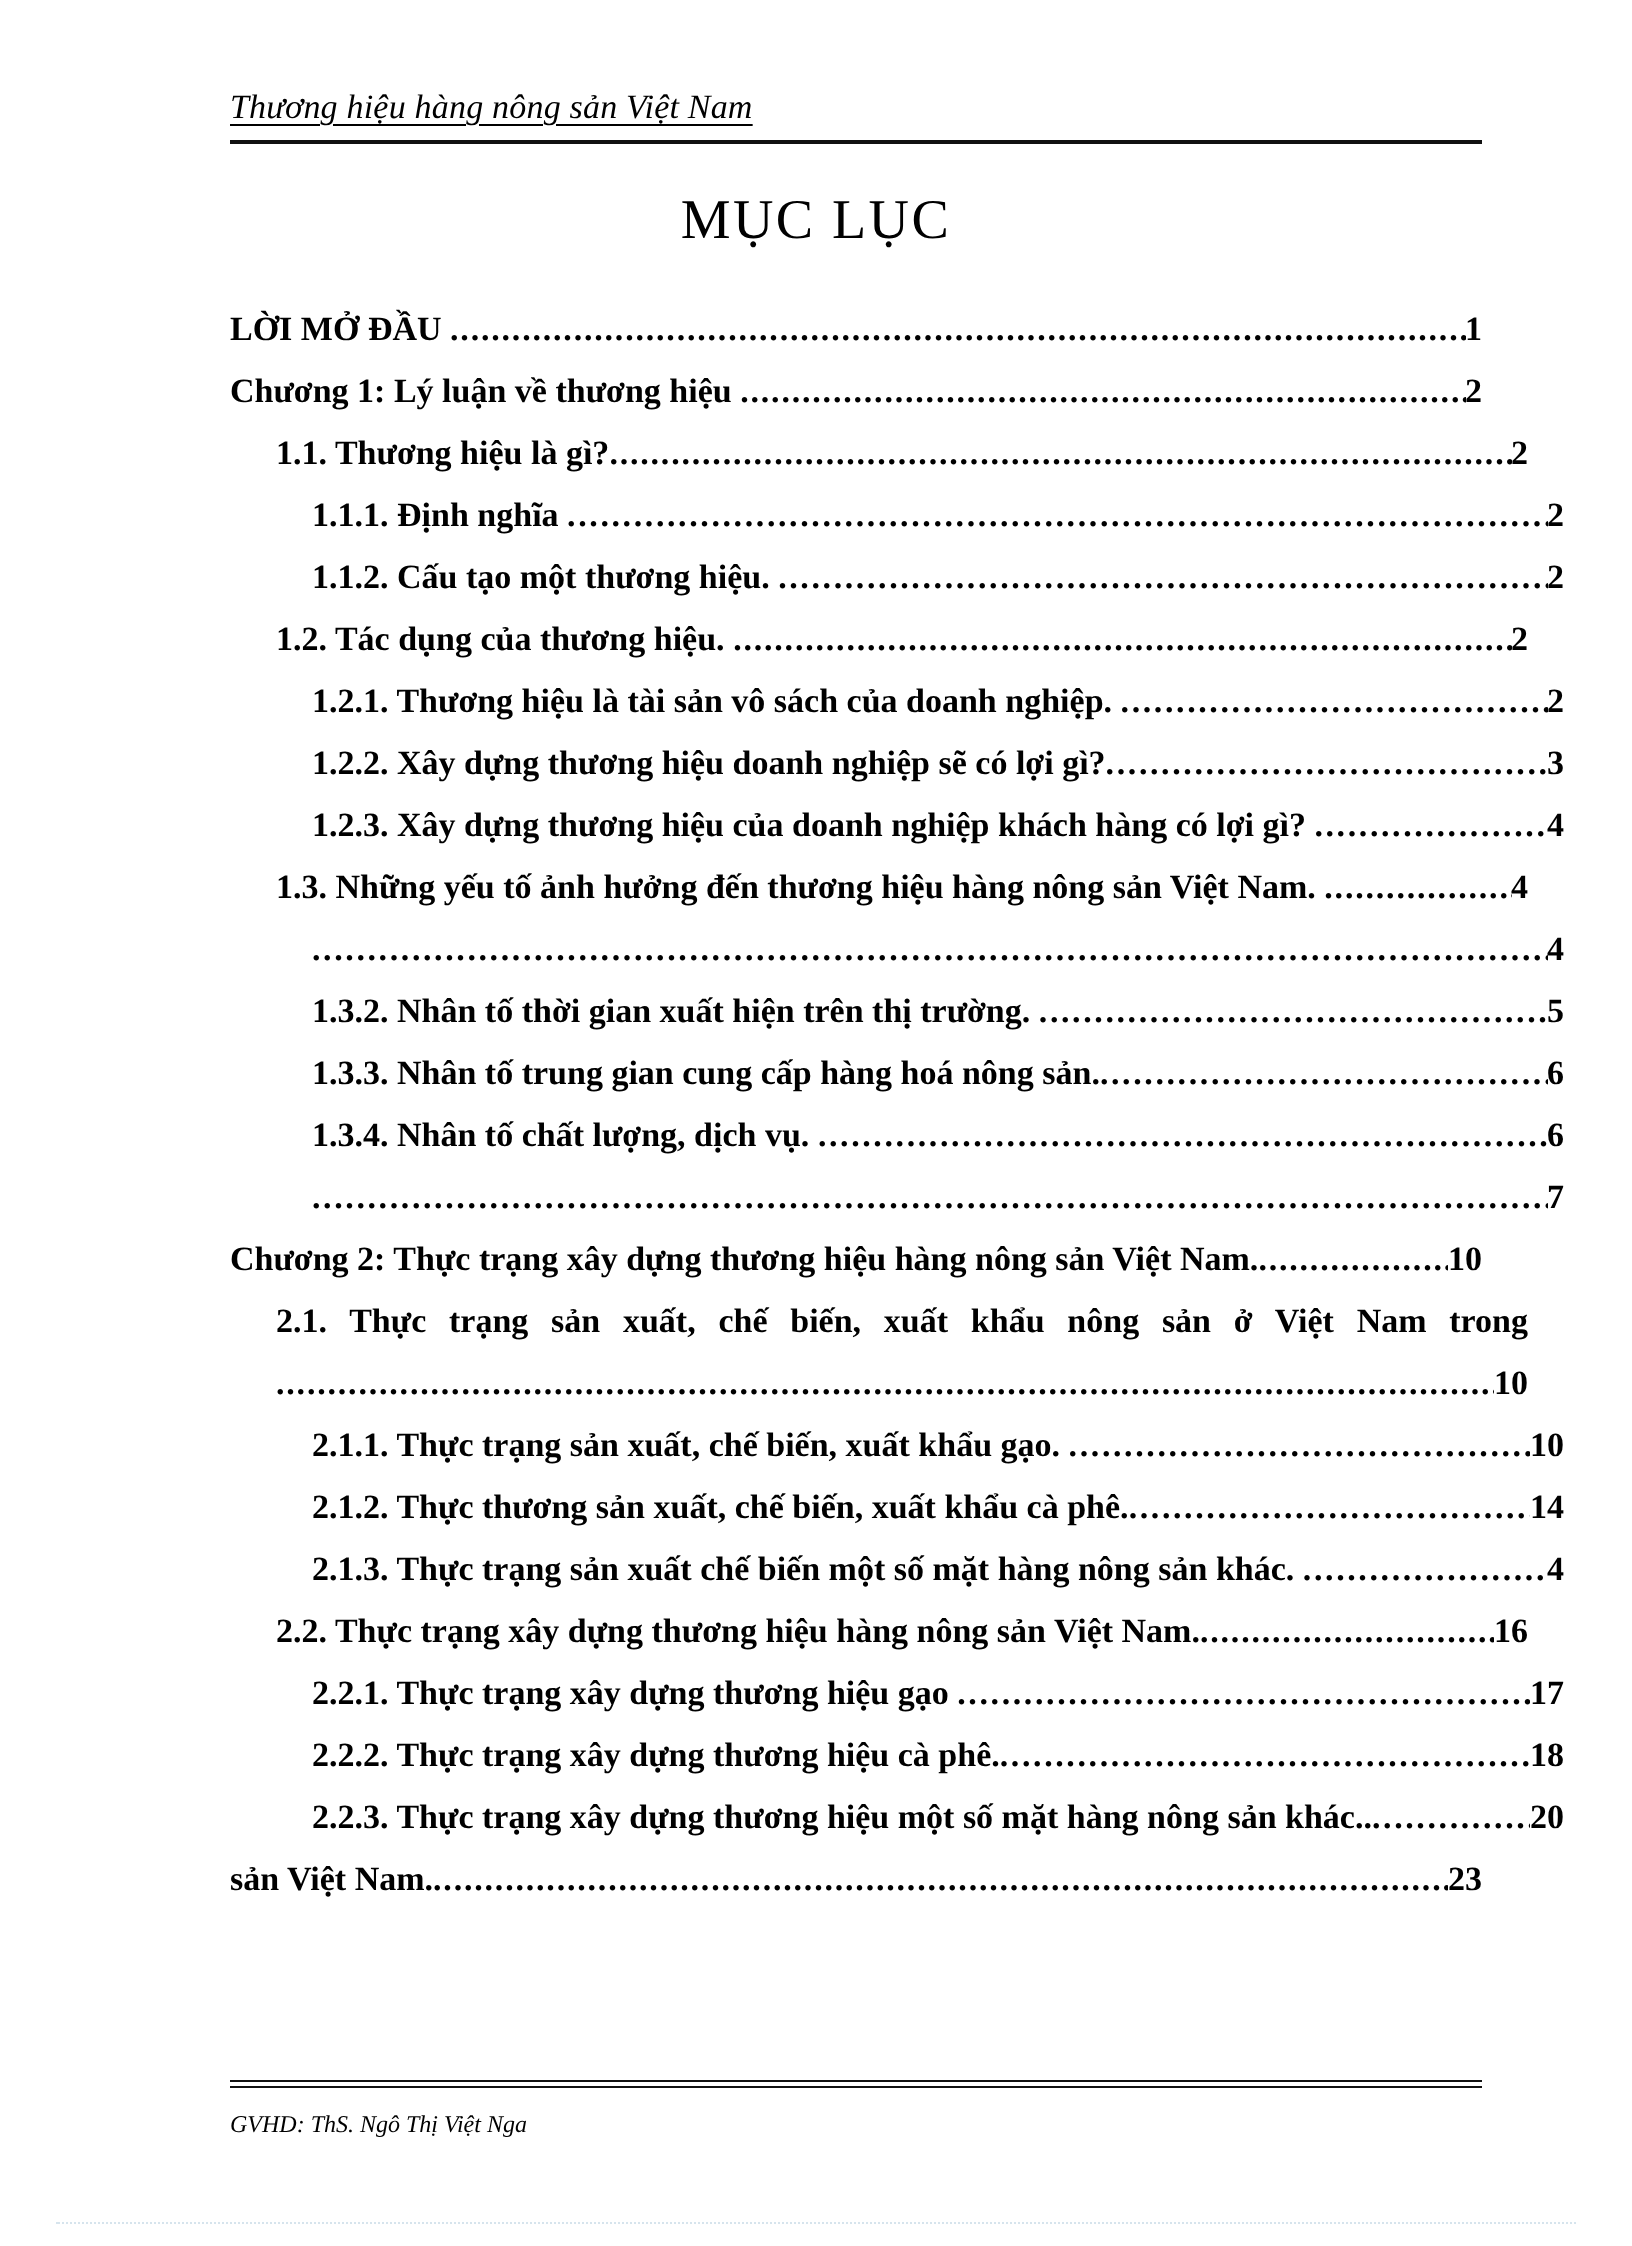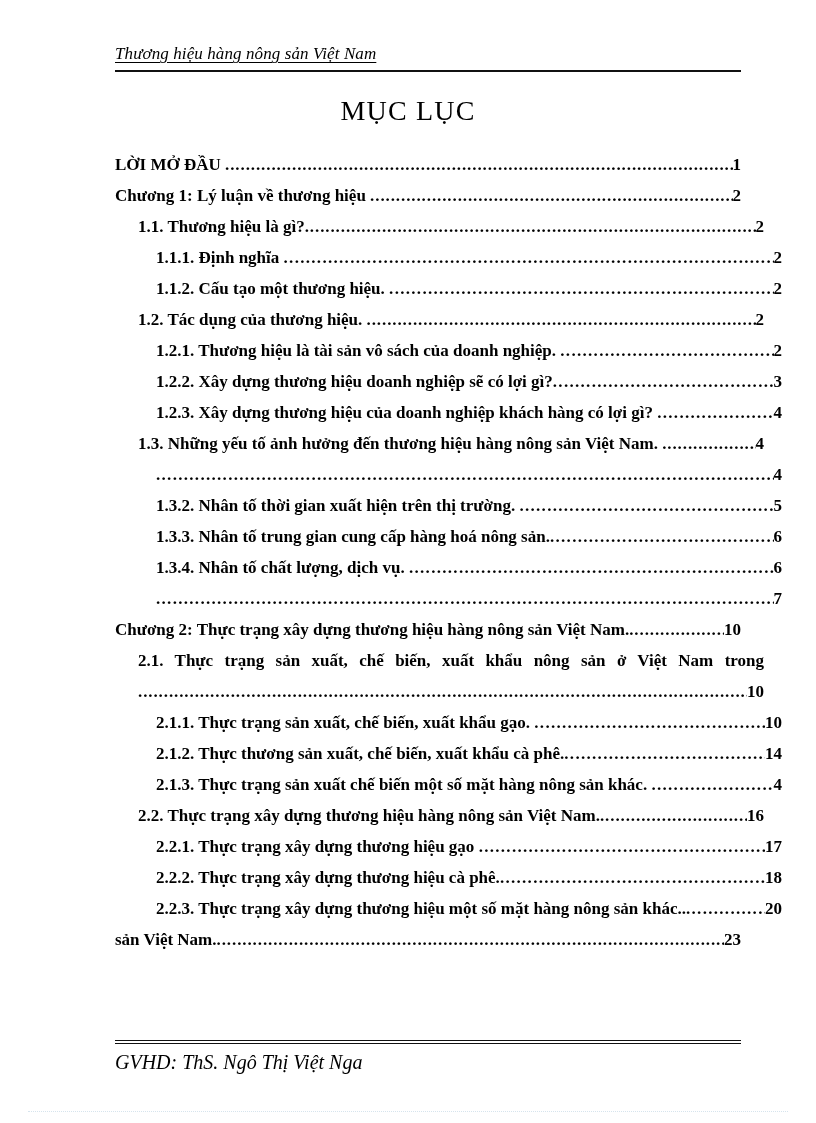--- a/index.html
+++ b/index.html
@@ -138,21 +138,21 @@
     height: 4px;
     border-top: 1.5px solid #111;
     border-bottom: 1.5px solid #111;
     box-sizing: border-box;
   }
   .doc-footer-text {
     position: absolute;
     left: 0;
     top: 11px;
     font-style: italic;
-    font-size: 20px;
+    font-size: 12px;
     line-height: 22px;
     white-space: nowrap;
   }
 
   
   .scan-artifact {
     position: absolute;
     left: 28px;
     top: 1111px;
     width: 760px;

